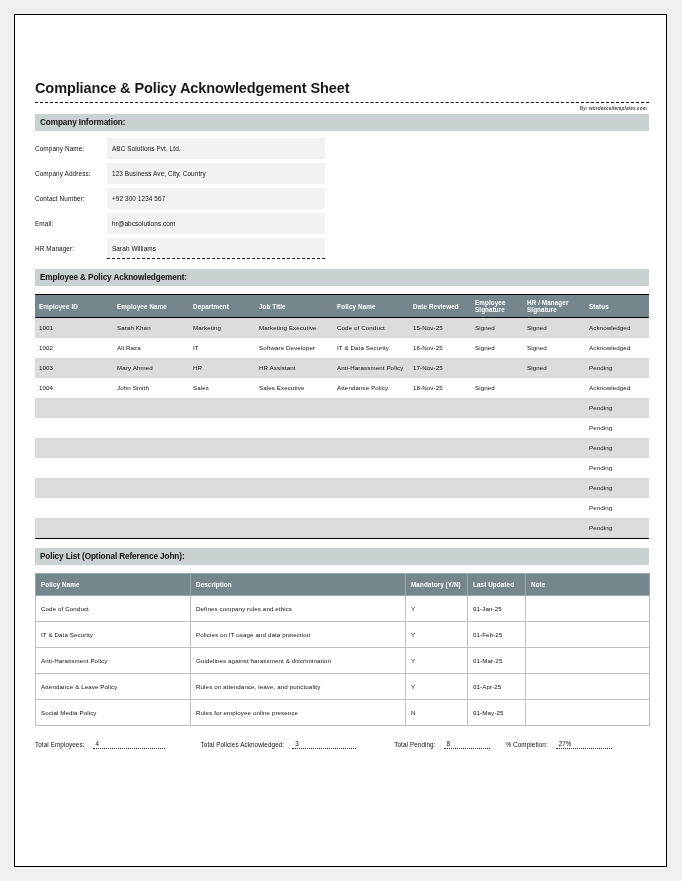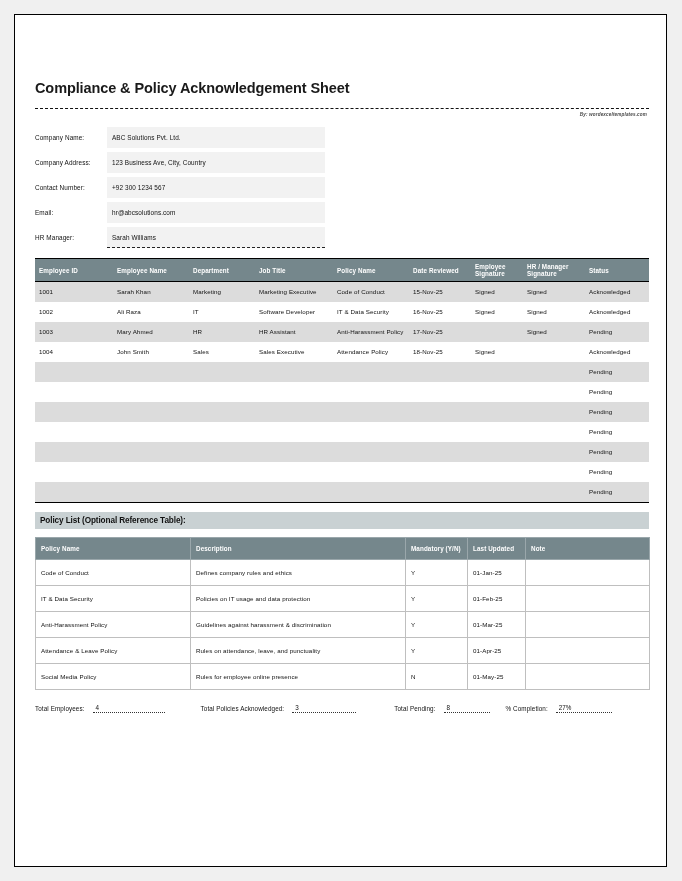--- a/index.html
+++ b/index.html
@@ -31,21 +31,21 @@
     width: 614px;
   }
 
   
   .doc-title {
     font-size: 14.5px;
     font-weight: bold;
     color: #1a1a1a;
     letter-spacing: -0.1px;
     margin-top: 65px;
-    margin-bottom: 12px;
+    margin-bottom: 6px;
   }
   .title-rule {
     border-bottom: 1.6px dashed #111;
     height: 0;
     margin-bottom: 3px;
   }
   .byline {
     text-align: right;
     font-size: 4.6px;
     font-style: italic;
@@ -202,20 +202,21 @@
 </head>
 <body>
 
 <div class="page">
   <div class="inner">
 
     <div class="doc-title">Compliance &amp; Policy Acknowledgement Sheet</div>
     <div class="title-rule"></div>
     <div class="byline">By: wordexceltemplates.com</div>
 
+    <div class="section-band">Company Information:</div>
     <div class="company-info">
       <div class="ci-row">
         <div class="ci-label">Company Name:</div>
         <div class="ci-value">ABC Solutions Pvt. Ltd.</div>
       </div>
       <div class="ci-row">
         <div class="ci-label">Company Address:</div>
         <div class="ci-value">123 Business Ave, City, Country</div>
       </div>
       <div class="ci-row">
@@ -225,20 +226,21 @@
       <div class="ci-row">
         <div class="ci-label">Email:</div>
         <div class="ci-value">hr@abcsolutions.com</div>
       </div>
       <div class="ci-row last">
         <div class="ci-label">HR Manager:</div>
         <div class="ci-value">Sarah Williams</div>
       </div>
     </div>
 
+    <div class="section-band">Employee &amp; Policy Acknowledgement:</div>
 
     <table class="emp">
       <colgroup>
         <col style="width:78px">
           <col style="width:76px">
           <col style="width:66px">
         <col style="width:78px">
           <col style="width:76px">
           <col style="width:62px">
         <col style="width:52px">
@@ -377,21 +379,21 @@
             <td></td>
             <td></td>
             <td></td>
             <td></td>
             <td>Pending</td>
           </tr>
         </tbody>
     </table>
 
     <div class="policy-wrap">
-      <div class="section-band">Policy List (Optional Reference Table):</div>
+      <div class="section-band">Policy List (Optional Reference John):</div>
 
       <table class="pol">
         <colgroup>
           <col style="width:155px">
             <col style="width:215px">
             <col style="width:62px">
           <col style="width:58px">
             <col style="width:124px">
         </colgroup>
         <thead>

